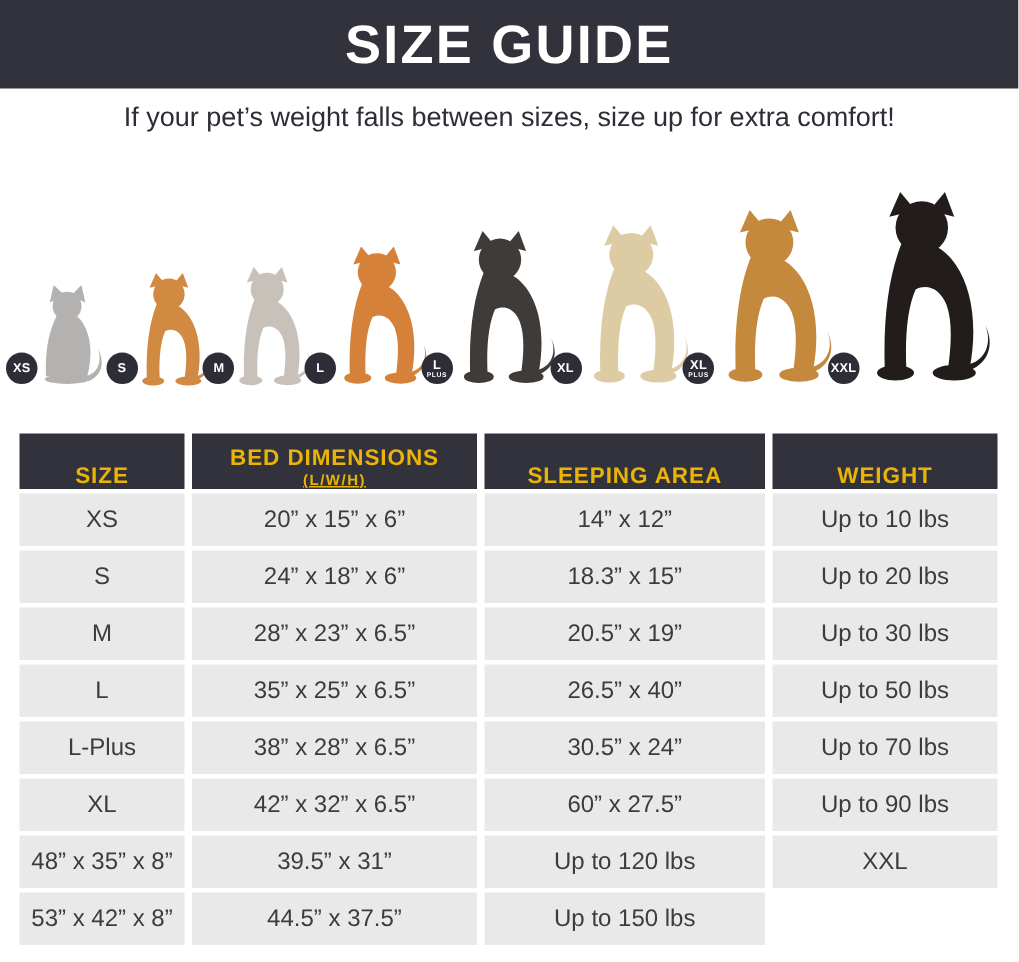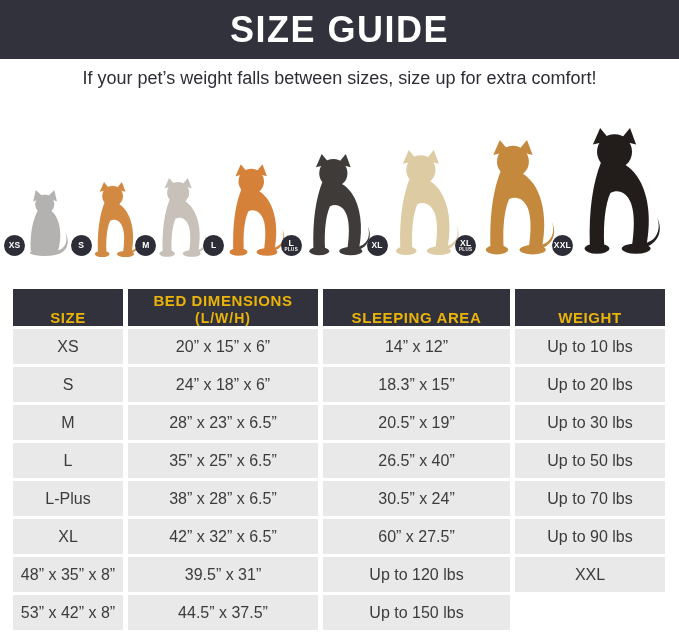--- a/index.html
+++ b/index.html
@@ -40,21 +40,21 @@
     display:grid;
     grid-template-columns:110px 190px 187px 150px;
     grid-template-rows:37px repeat(8,35px);
     gap:3px 5px;
   }
   .th{
     background:#32323d;color:#eab308;
     display:flex;flex-direction:column;align-items:center;justify-content:flex-end;
     font-weight:bold;font-size:15px;letter-spacing:.6px;
   }
-  .th .sub{font-size:14px;letter-spacing:1px;margin-top:1px;}
+  .th .sub{font-size:10px;letter-spacing:1px;margin-top:1px;text-decoration:underline;}
   .th .sub:empty{display:none;}
   .td{
     background:#e9e9e9;color:#3c3c3c;
     display:flex;align-items:center;justify-content:center;
     font-size:16px;
   }
   .defs{position:absolute;width:0;height:0;overflow:hidden;}
 </style>
 </head>
 <body>

